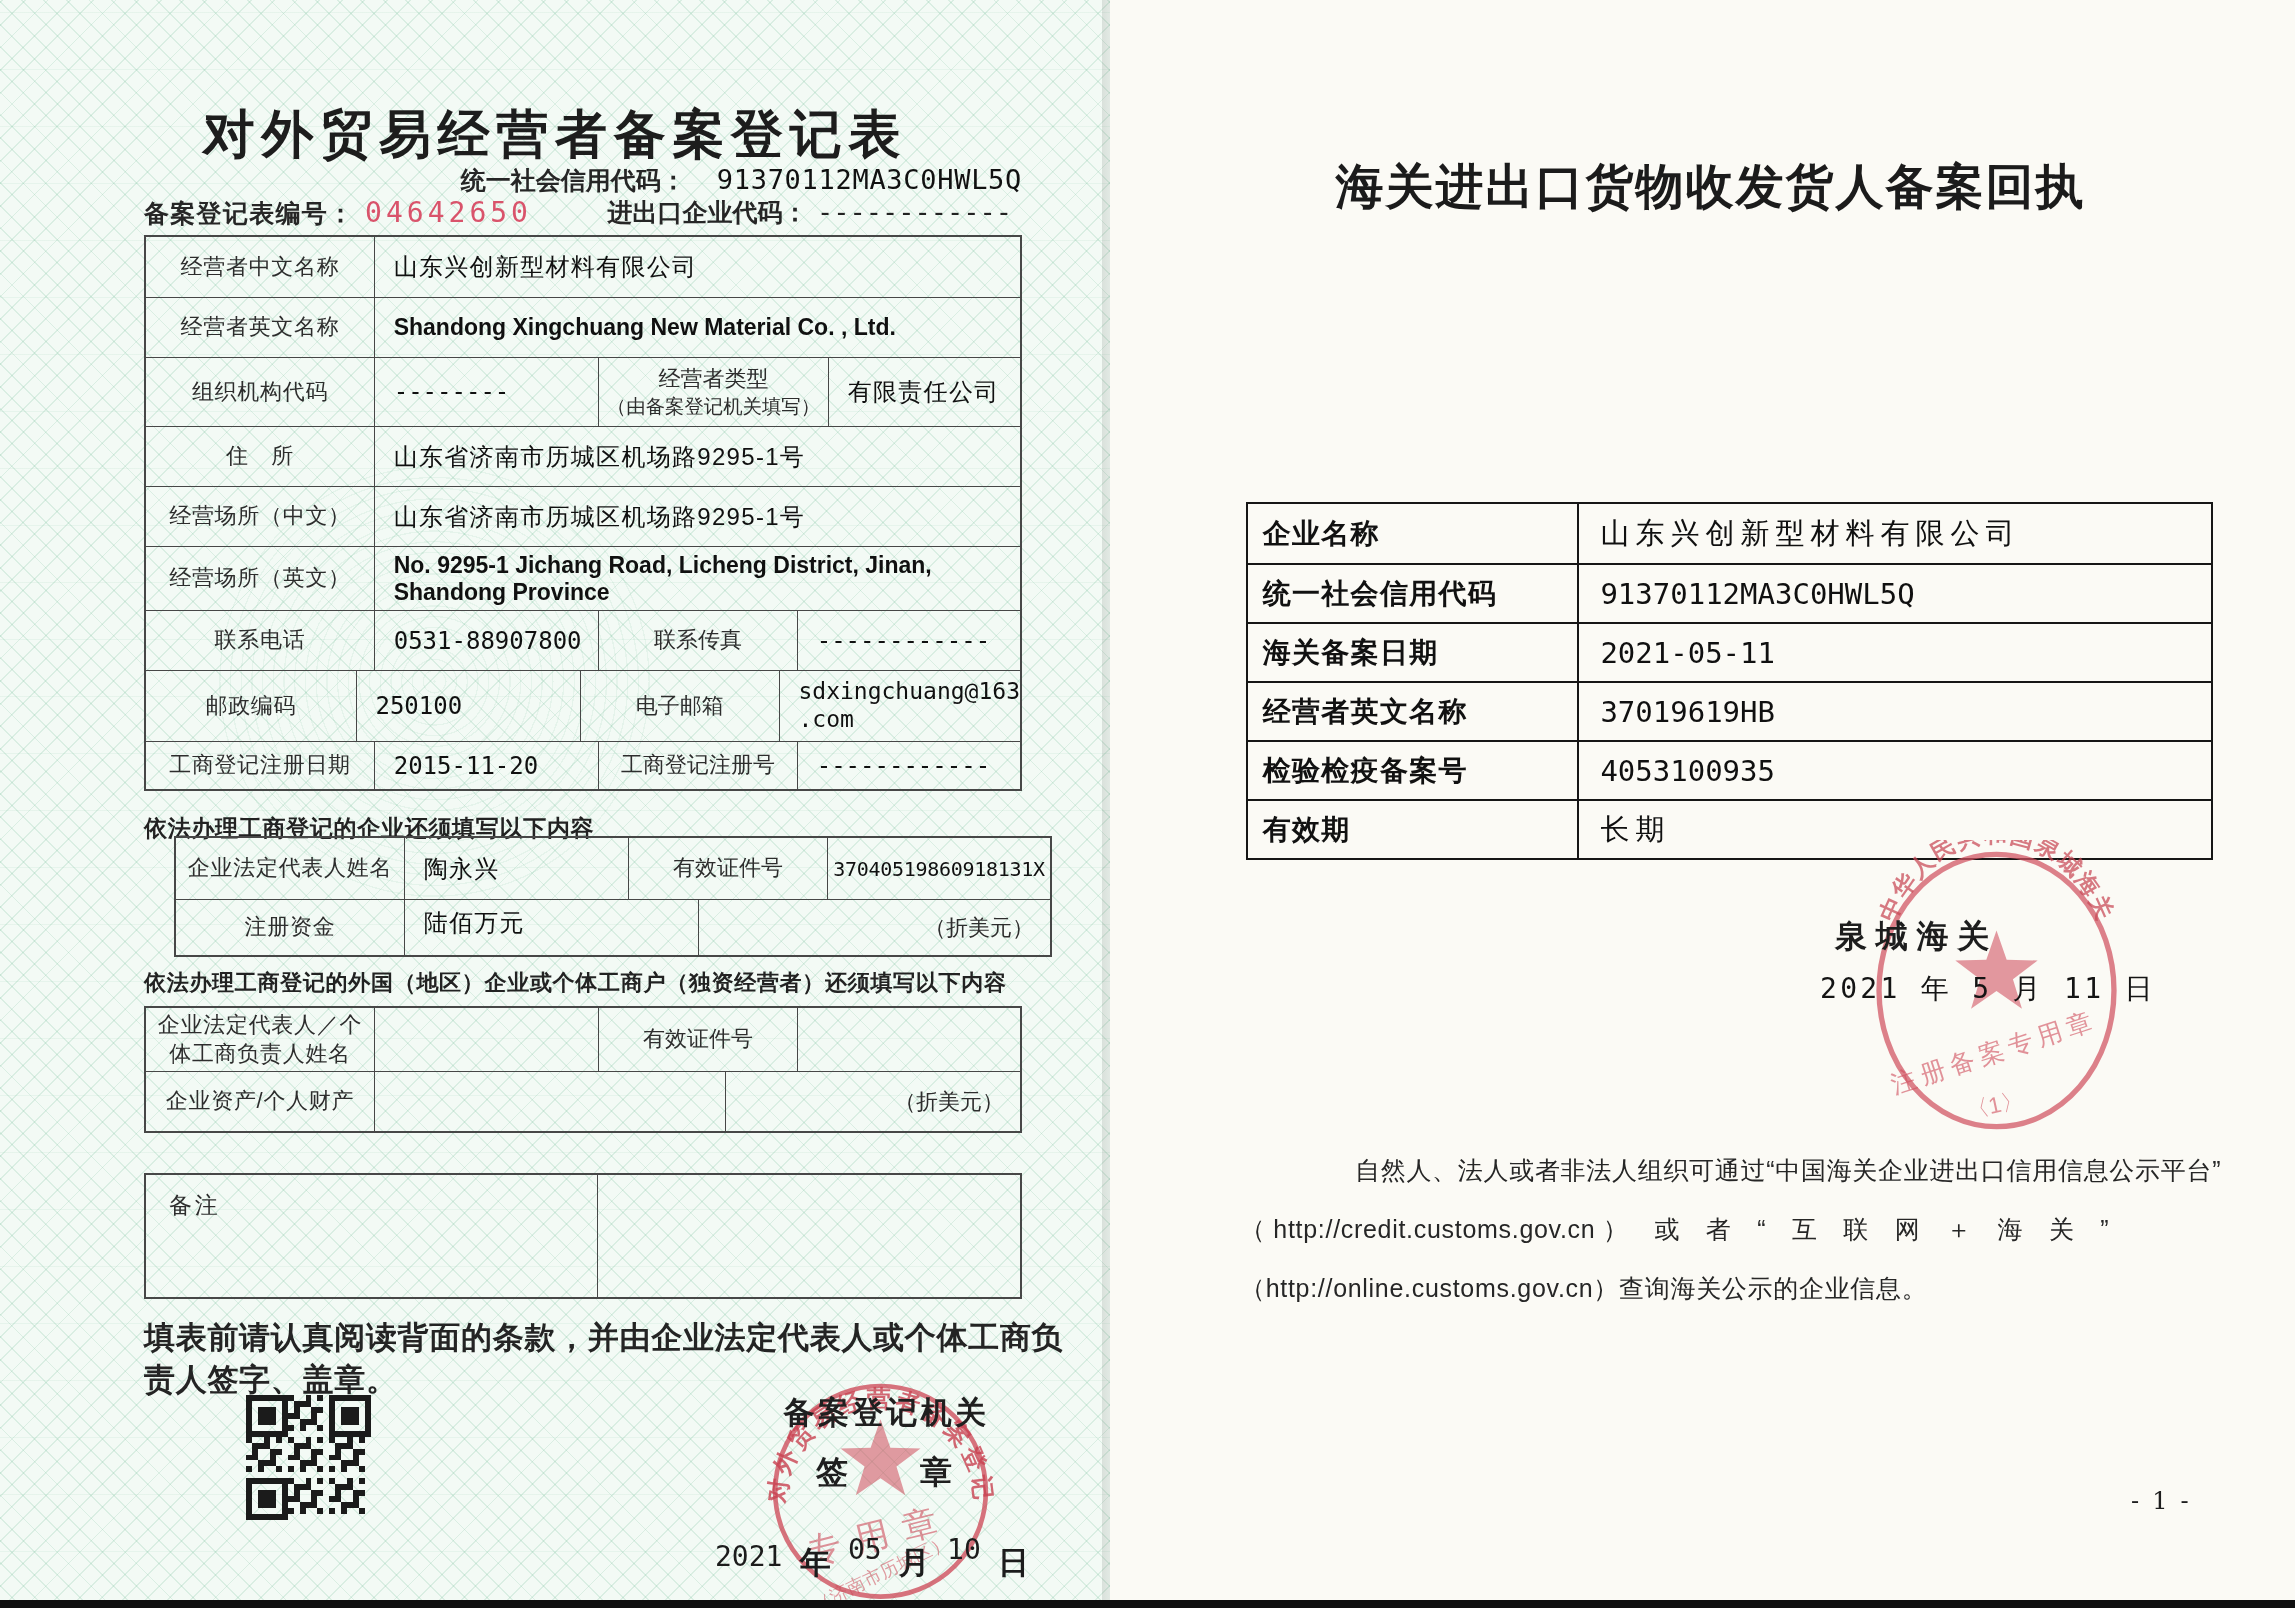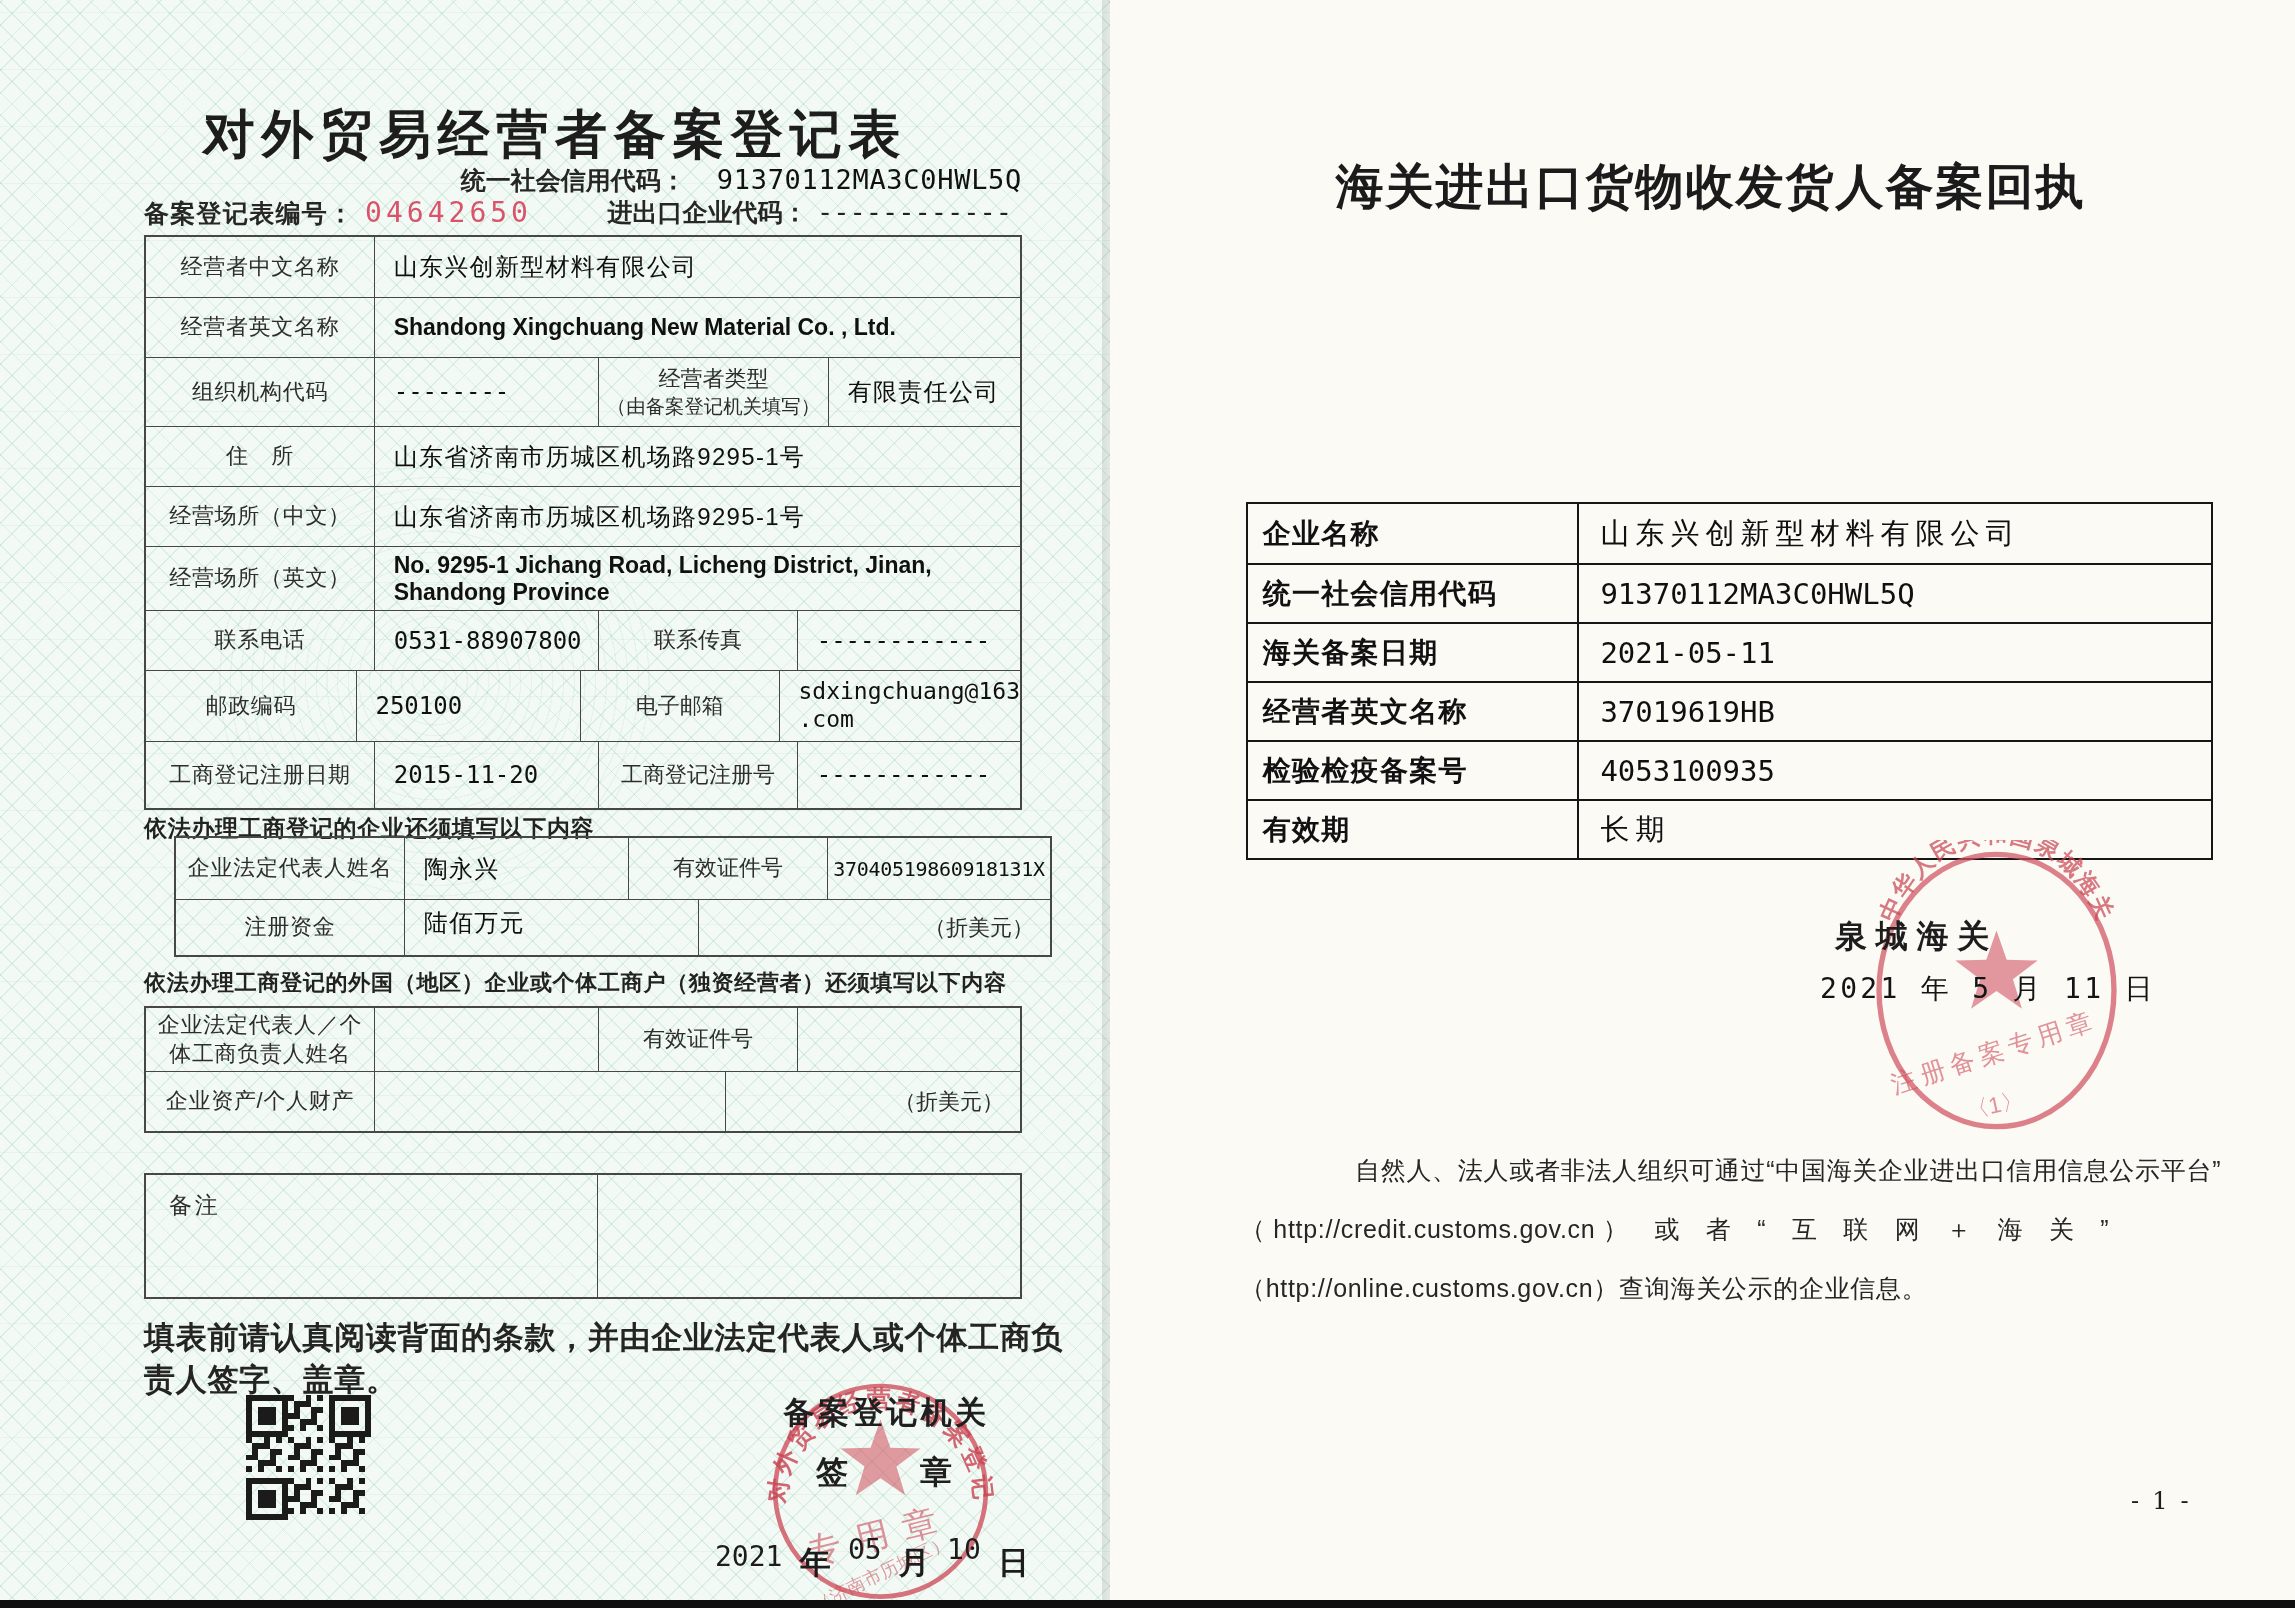--- a/index.html
+++ b/index.html
@@ -50,21 +50,21 @@
   .val { flex:1; padding-left:18.7px; font-size:24px; color:#101010; font-family:"DejaVu Sans Mono", monospace; }
   .val.cjk { font-family:"Liberation Sans", sans-serif; letter-spacing:1.3px; }
   .val.eng { font-family:"Liberation Sans", sans-serif; font-size:23px; font-weight:700; letter-spacing:0; }
   .w335 { width:224px; flex:none; }
   .lab2 { width:199px; flex:none; justify-content:center; text-align:center; font-size:22px; color:#2d2d2d; padding:0 6.7px; line-height:1.3; }
   .lab2.wide { width:230px; flex-direction:column; justify-content:center; }
   .lab2 .sub { font-size:19.4px; }
   .email { font-size:23px; line-height:1.2; white-space:pre-line; }
   .tight { font-size:20px; letter-spacing:-0.3px; padding-left:5.3px; }
   .usd { justify-content:flex-end; padding-right:16px; font-size:22px; color:#2d2d2d; }
-  .h90{height:60px}.h104{height:69px}.h96{height:64px}.h106{height:71px}.h88{height:67px}
+  .h90{height:60px}.h104{height:69px}.h96{height:64px}.h106{height:71px}.h88{height:48px}
   .h92{height:61px}.h84{height:56px}.h94{height:63px}
 
   .section-title { position:absolute; left:144px; font-size:23px; font-weight:700; color:#222; letter-spacing:0.7px; }
   .st1 { top:813px; }
   .st2 { top:968px; width:888px; font-size:22px; }
 
   .remarks { position:absolute; left:144px; top:1173px; width:878px; height:126px; border:2px solid #474747; }
   .remarks .rlabel { position:absolute; left:23px; top:14.7px; font-size:23px; color:#2d2d2d; letter-spacing:2.7px; }
   .remarks .divider { position:absolute; left:451px; top:0; width:1.3px; height:100%; background:#474747; }
 

